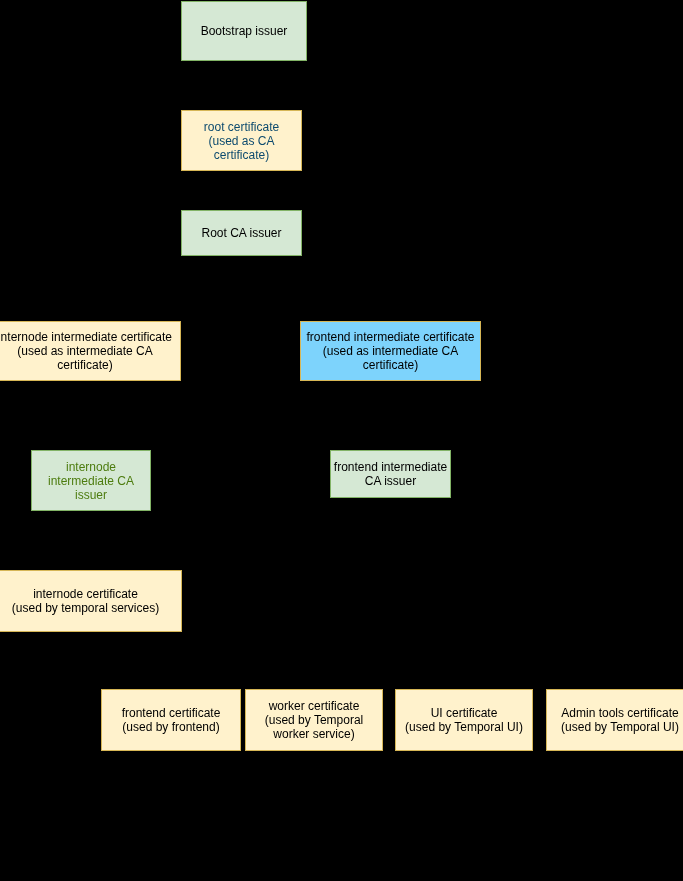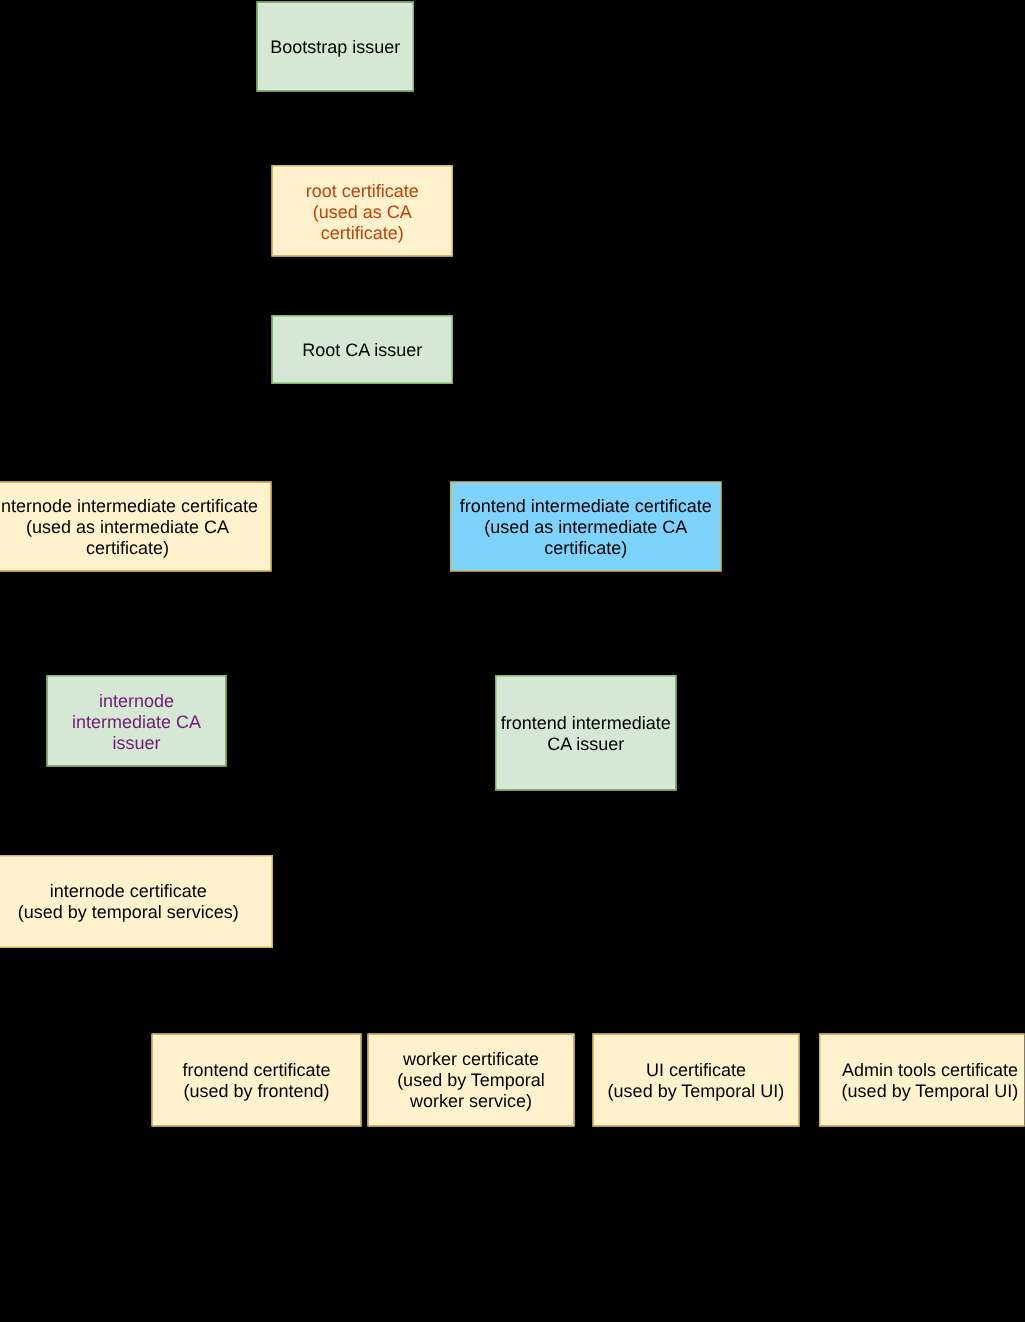--- a/index.html
+++ b/index.html
@@ -37,47 +37,47 @@
   }
   .node.type-issuer      { border-style: solid; border-width: 1.5px; }
   .node.type-certificate { border-style: solid; border-width: 1.2px; }
   .node.type-client      { border-style: solid; border-width: 2px;   }
 </style>
 </head>
 <body>
 
 <div id="canvas" style="background: rgb(0, 0, 0);">
 
-<div class="node type-issuer" style="left: 171px; top: 1px; width: 105px; height: 60px; background-color: rgb(213, 232, 212); border-color: rgb(130, 179, 102); align-items: center;">
+<div class="node type-issuer" style="left: 181px; top: 1px; width: 126px; height: 60px; background-color: rgb(213, 232, 212); border-color: rgb(130, 179, 102); align-items: center;">
       <span class="node-label" style="color: rgb(0, 0, 0);">Bootstrap issuer</span>
     </div>
     <div class="node type-certificate" style="left: 181px; top: 110px; width: 121px; height: 61px; background-color: rgb(255, 242, 204); border-color: rgb(214, 182, 86);">
-      <span class="node-label" style="color: #c2410c;">root certificate
+      <span class="node-label" style="color: #0c4a6e;">root certificate
 (used as CA
 certificate)</span>
     </div>
     <div class="node type-issuer" style="left: 181px; top: 210px; width: 121px; height: 46px; background-color: rgb(213, 232, 212); border-color: rgb(130, 179, 102);">
       <span class="node-label" style="color: rgb(0, 0, 0);">Root CA issuer</span>
     </div>
     <div class="node type-certificate" style="left: -11px; top: 321px; width: 192px; height: 60px; background-color: rgb(255, 242, 204); border-color: rgb(214, 182, 86);">
       <span class="node-label" style="color: rgb(0, 0, 0);">internode intermediate certificate
 (used as intermediate CA
 certificate)</span>
     </div>
     <div class="node type-certificate" style="left: 300px; top: 321px; width: 181px; height: 60px; background-color: #7dd3fc; border-color: rgb(214, 182, 86);">
       <span class="node-label" style="color: rgb(0, 0, 0);">frontend intermediate certificate
 (used as intermediate CA
 certificate)</span>
     </div>
     <div class="node type-issuer" style="left: 31px; top: 450px; width: 120px; height: 61px; background-color: rgb(213, 232, 212); border-color: rgb(130, 179, 102);">
-      <span class="node-label" style="color: #701a75;">internode
+      <span class="node-label" style="color: #4d7c0f;">internode
 intermediate CA
 issuer</span>
     </div>
-    <div class="node type-issuer" style="left: 330px; top: 450px; width: 121px; height: 77px; background-color: rgb(213, 232, 212); border-color: rgb(130, 179, 102);">
+    <div class="node type-issuer" style="left: 330px; top: 450px; width: 121px; height: 48px; background-color: rgb(213, 232, 212); border-color: rgb(130, 179, 102);">
       <span class="node-label" style="color: rgb(0, 0, 0);">frontend intermediate
 CA issuer</span>
     </div>
     <div class="node type-certificate" style="left: -11px; top: 570px; width: 193px; height: 62px; background-color: rgb(255, 242, 204); border-color: rgb(214, 182, 86);">
       <span class="node-label" style="color: #000000;">internode certificate
 (used by temporal services)</span>
     </div>
     <div class="node type-certificate" style="left: 101px; top: 689px; width: 140px; height: 62px; background-color: rgb(255, 242, 204); border-color: rgb(214, 182, 86);">
       <span class="node-label" style="color: rgb(0, 0, 0);">frontend certificate
 (used by frontend)</span>

